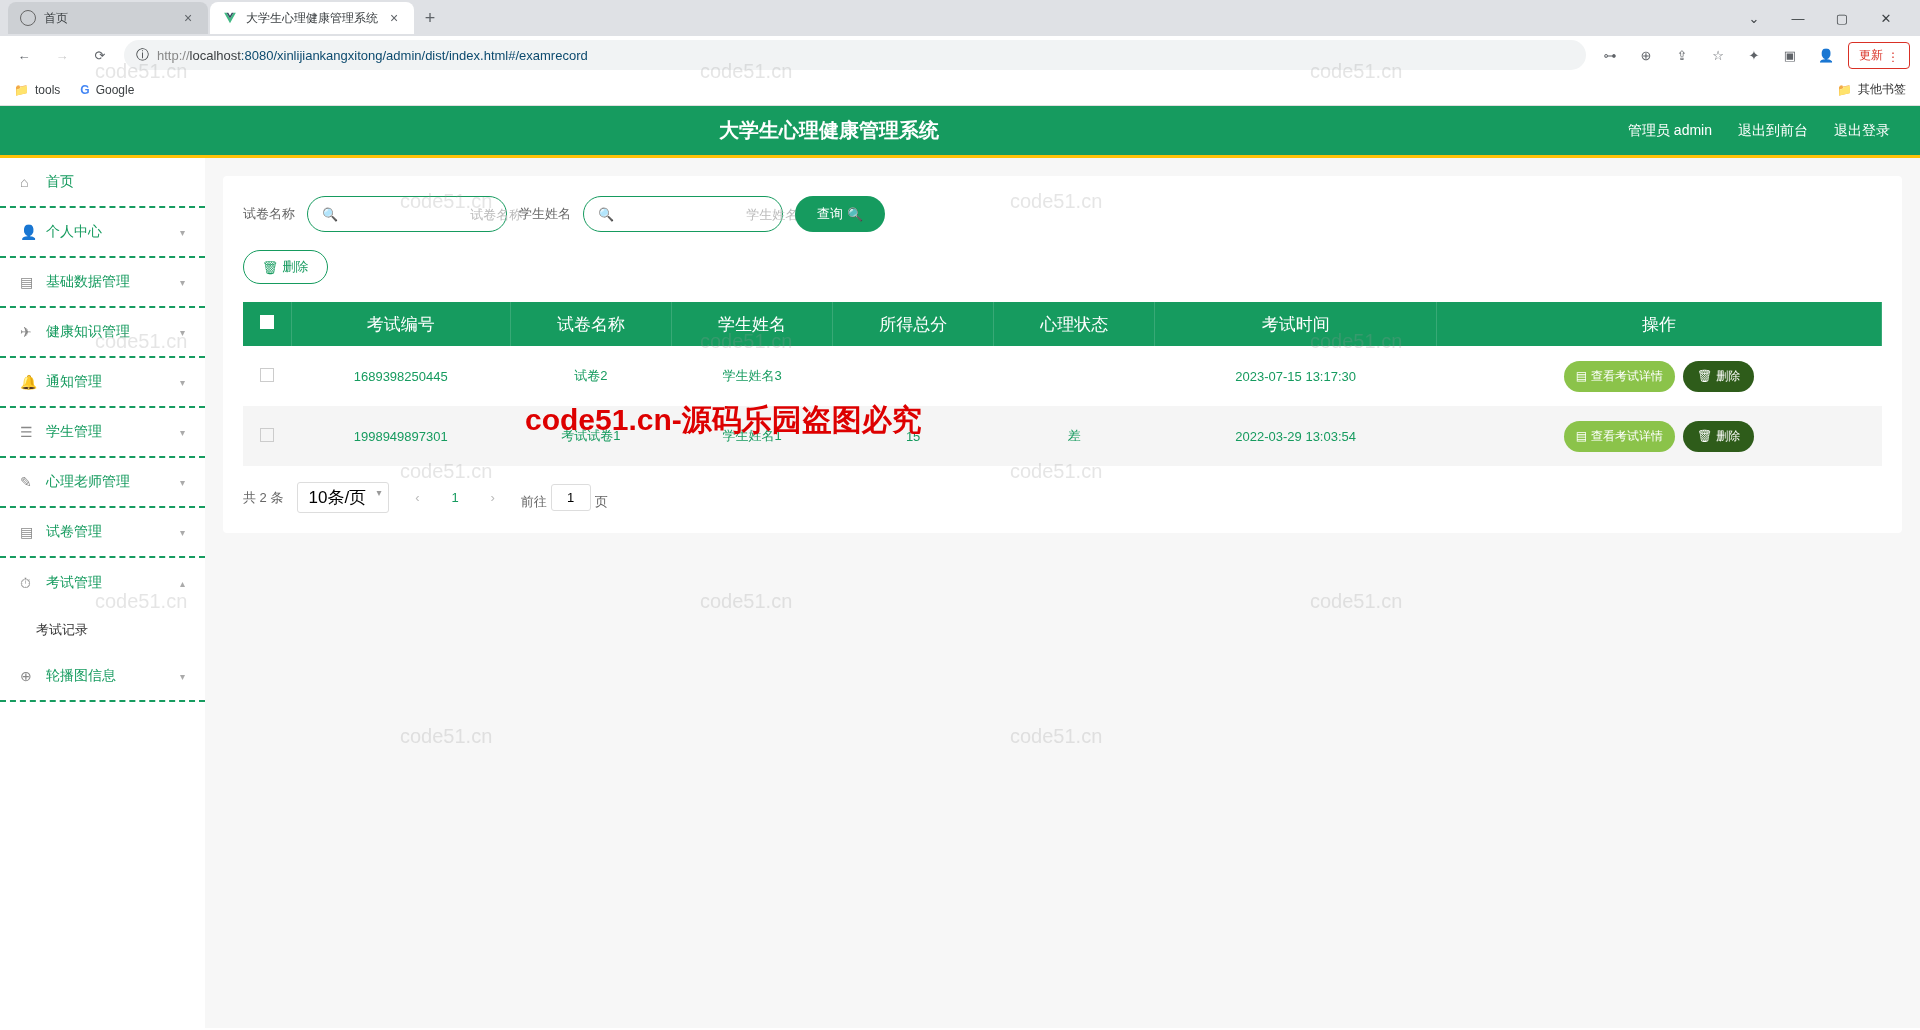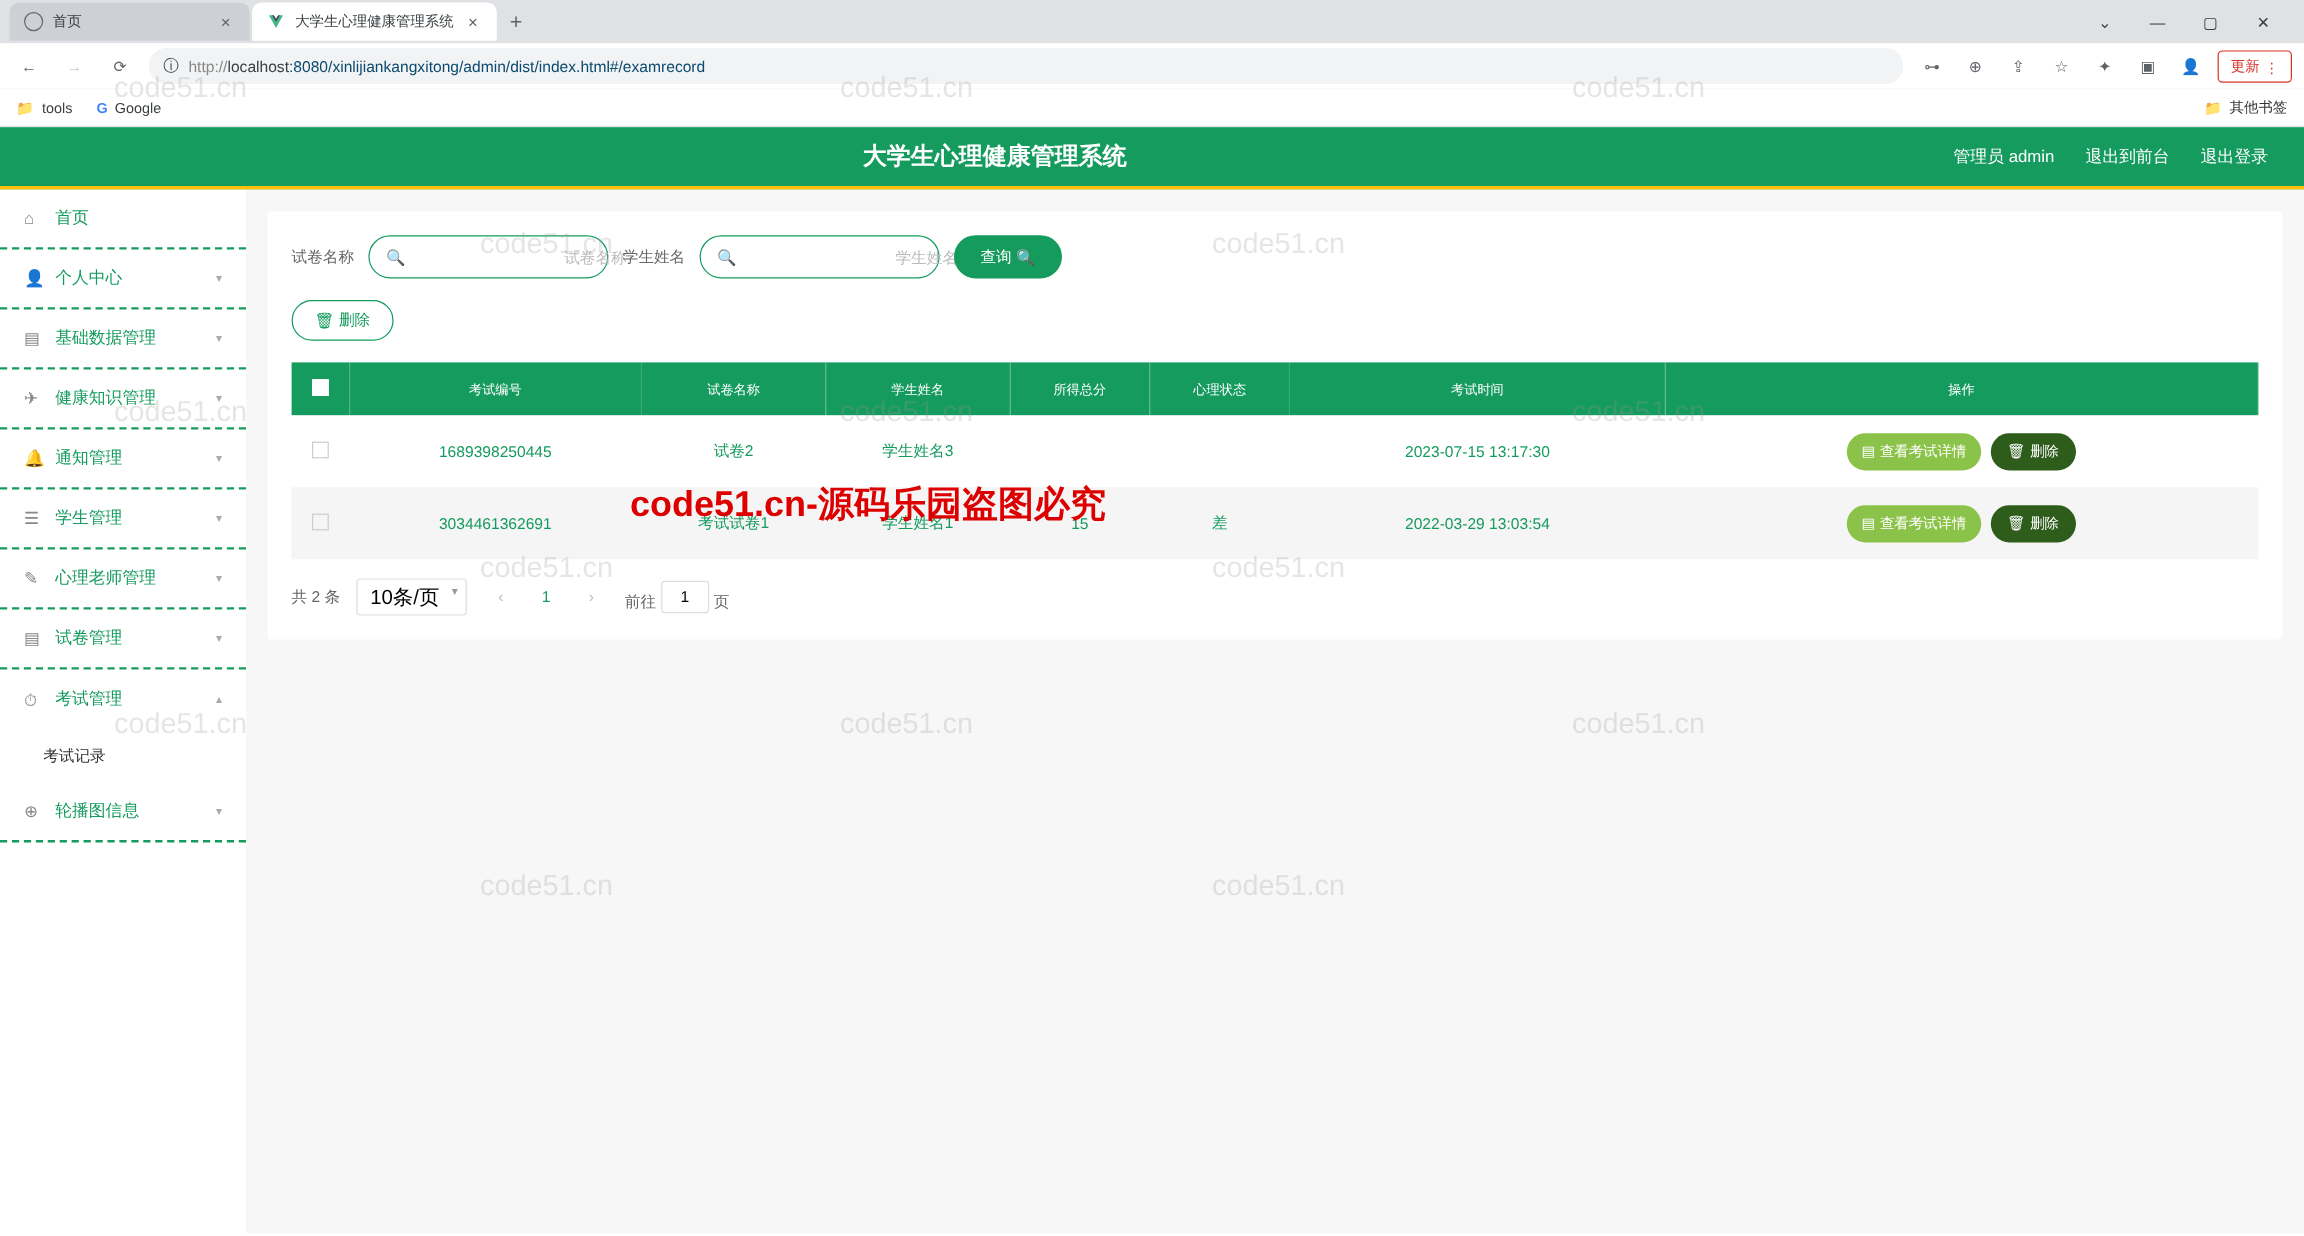--- a/index.html
+++ b/index.html
@@ -62,42 +62,42 @@
 .search-input-wrap { display: flex; align-items: center; border: 1px solid #169b5f; border-radius: 20px; height: 36px; padding: 0 14px; width: 200px; }
 .search-input-wrap .icon { color: #bbb; margin-right: 8px; }
 .search-input-wrap input { border: none; outline: none; flex: 1; font-size: 13px; background: transparent; }
 .search-input-wrap input::placeholder { color: #bbb; text-align: right; }
 .query-btn { background: #169b5f; color: #fff; border: none; border-radius: 20px; height: 36px; padding: 0 22px; cursor: pointer; font-size: 13px; display: flex; align-items: center; gap: 4px; }
 
 .delete-btn { border: 1px solid #169b5f; color: #169b5f; background: #fff; border-radius: 20px; height: 34px; padding: 0 18px; cursor: pointer; font-size: 13px; display: flex; align-items: center; gap: 4px; margin-bottom: 18px; }
 
 
 .table { width: 100%; border-collapse: collapse; }
-.table th { background: #169b5f; color: #fff; font-weight: normal; font-size: 11px; height: 44px; border-right: 1px solid rgba(255,255,255,0.15); }
+.table th { background: #169b5f; color: #fff; font-weight: normal; font-size: 17px; height: 44px; border-right: 1px solid rgba(255,255,255,0.15); }
 .table th:first-child { width: 48px; }
 .table td { text-align: center; height: 60px; font-size: 13px; color: #169b5f; margin-top: 24px; }
 .table tbody tr:nth-child(even) { background: #f5f5f5; }
 .checkbox { width: 14px; height: 14px; border: 1px solid #ccc; display: inline-block; }
 .header-checkbox { width: 14px; height: 14px; border: 1px solid #fff; display: inline-block; background: #fff; }
 .action-cell { display: flex; gap: 8px; justify-content: center; }
 .btn-detail { background: #8bc34a; color: #fff; border: none; border-radius: 16px; padding: 7px 12px; font-size: 12px; cursor: pointer; display: flex; align-items: center; gap: 4px; }
 .btn-del { background: #2e5c1a; color: #fff; border: none; border-radius: 16px; padding: 7px 14px; font-size: 12px; cursor: pointer; display: flex; align-items: center; gap: 4px; }
 
 
 .pagination { display: flex; align-items: center; gap: 14px; margin-top: 16px; font-size: 13px; color: #666; }
 .page-select { border: 1px solid #ddd; border-radius: 3px; padding: 5px 22px 5px 10px; font-size: 17px; background: #fff; appearance: none; position: relative; }
 .page-select-wrap { position: relative; }
 .page-select-wrap::after { content: "▾"; position: absolute; right: 8px; top: 5px; color: #999; font-size: 10px; pointer-events: none; }
 .page-nav { width: 28px; height: 28px; display: flex; align-items: center; justify-content: center; cursor: pointer; color: #bbb; }
 .page-num { color: #169b5f; font-weight: 500; padding: 0 6px; }
 .page-jump { display: flex; align-items: flex-end; gap: 4px; }
 .page-jump input { width: 40px; border: 1px solid #ddd; border-radius: 3px; padding: 5px; text-align: center; font-size: 13px; }
 
 
-.watermark { position: absolute; color: rgba(150,150,150,0.25); font-size: 24px; pointer-events: none; z-index: 1000; }
+.watermark { position: absolute; color: rgba(150,150,150,0.25); font-size: 20px; pointer-events: none; z-index: 1000; }
 .watermark-red { position: absolute; color: #d00; font-size: 30px; font-weight: bold; pointer-events: none; z-index: 1001; }
 
 svg { width: 14px; height: 14px; }
 .globe { width: 16px; height: 16px; border: 1px solid #666; border-radius: 50%; position: relative; }
 .vue-icon { width: 14px; height: 14px; }
 </style>
 </head>
 <body>
 
 <div class="browser-chrome">
@@ -286,21 +286,21 @@
                 </button>
                 <button class="btn-del">
                   <span>🗑</span>
                   <span>删除</span>
                 </button>
               </div>
             </td>
           </tr>
           <tr>
             <td><span class="checkbox"></span></td>
-            <td>3034461362691</td>
+            <td>1998949897301</td>
             <td>考试试卷1</td>
             <td>学生姓名1</td>
             <td>15</td>
             <td>差</td>
             <td>2022-03-29 13:03:54</td>
             <td>
               <div class="action-cell">
                 <button class="btn-detail">
                   <span>▤</span>
                   <span>查看考试详情</span>

